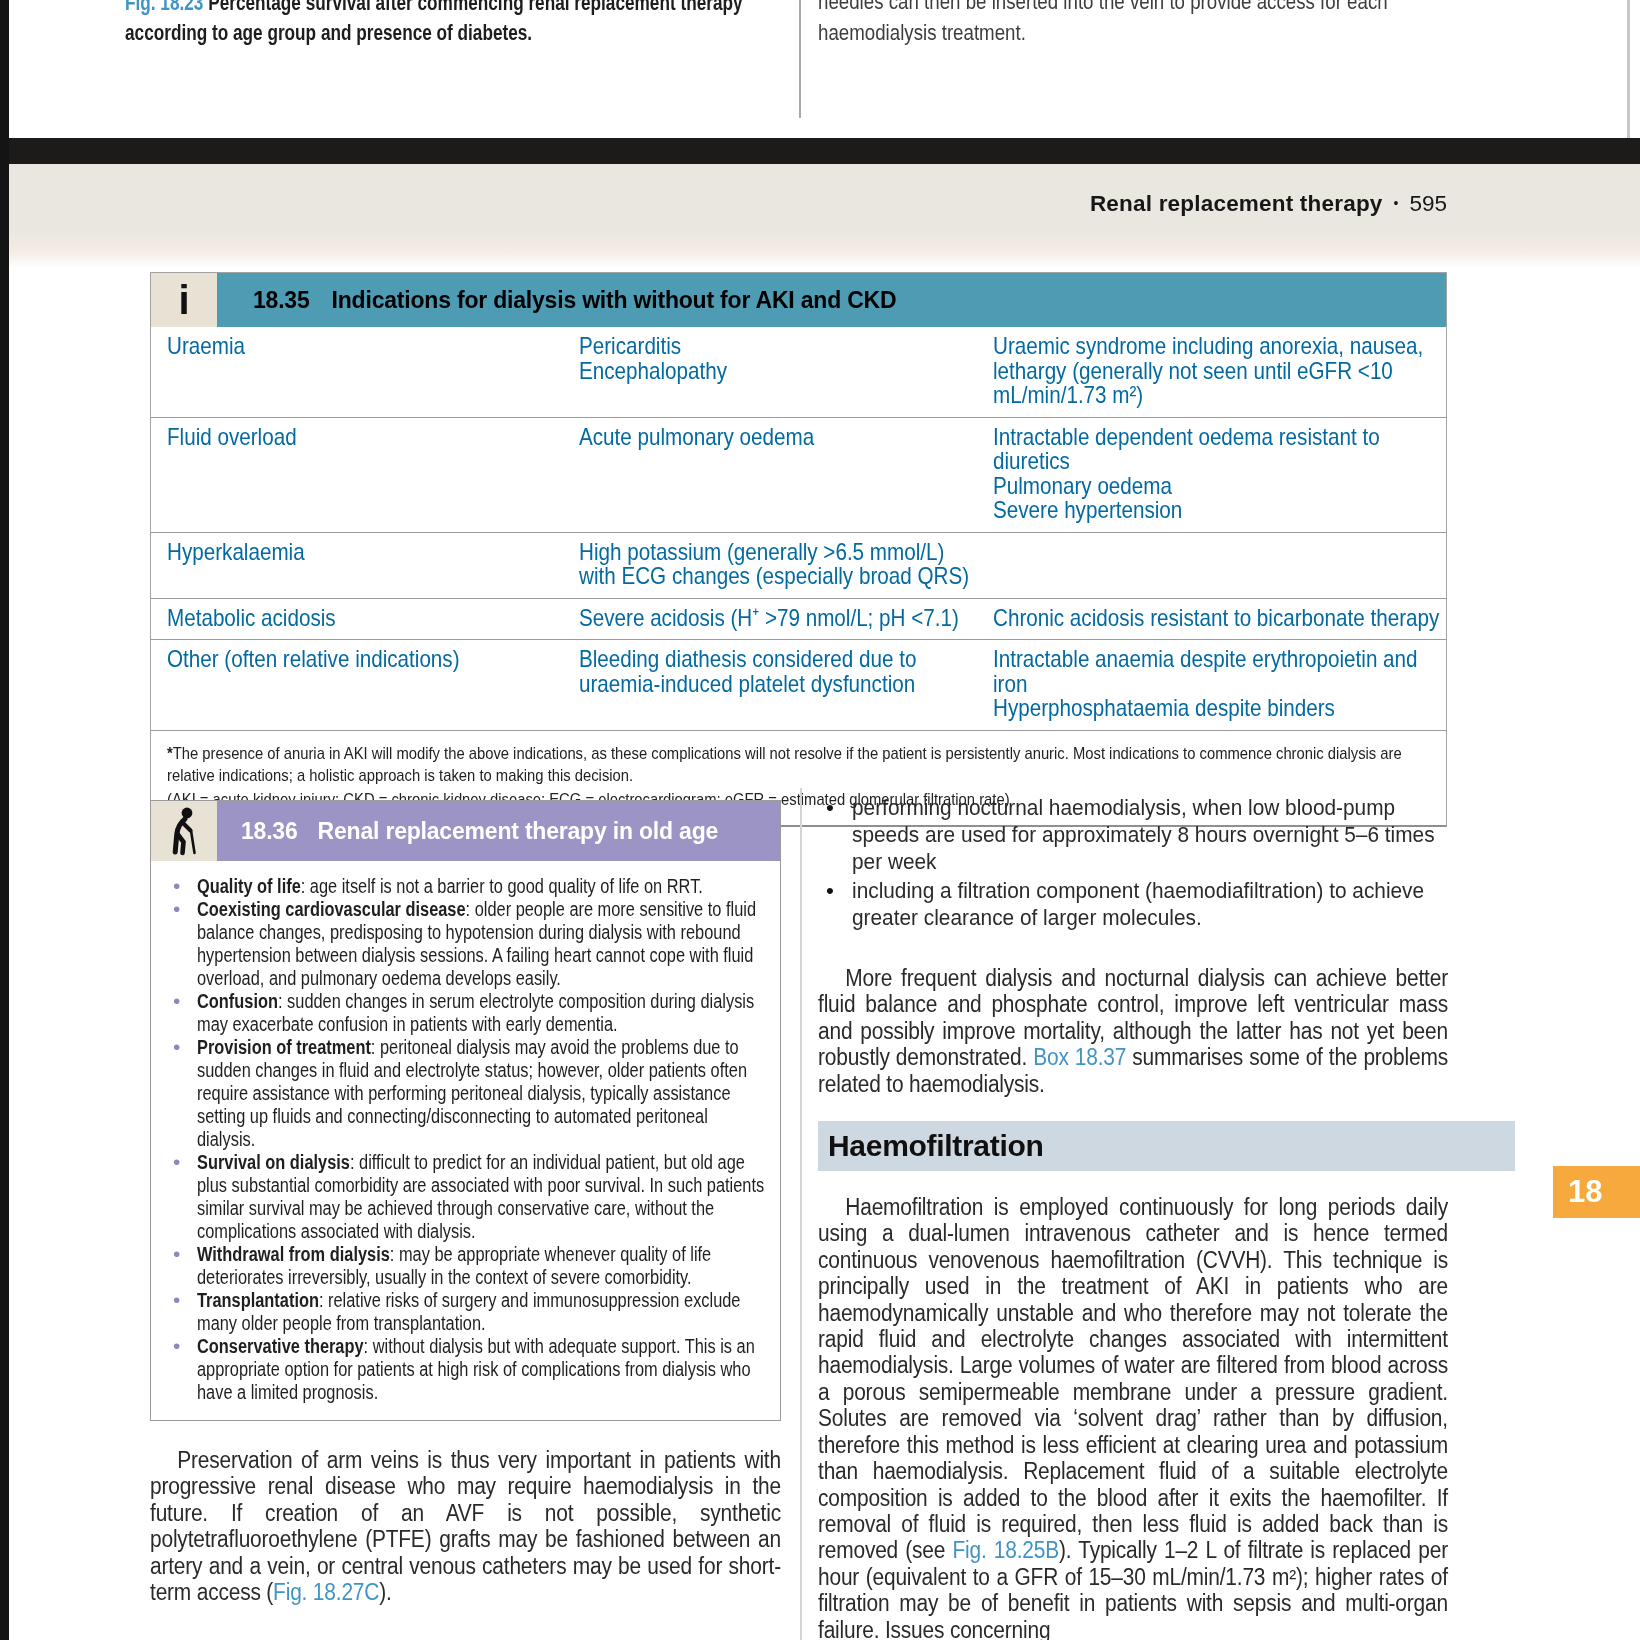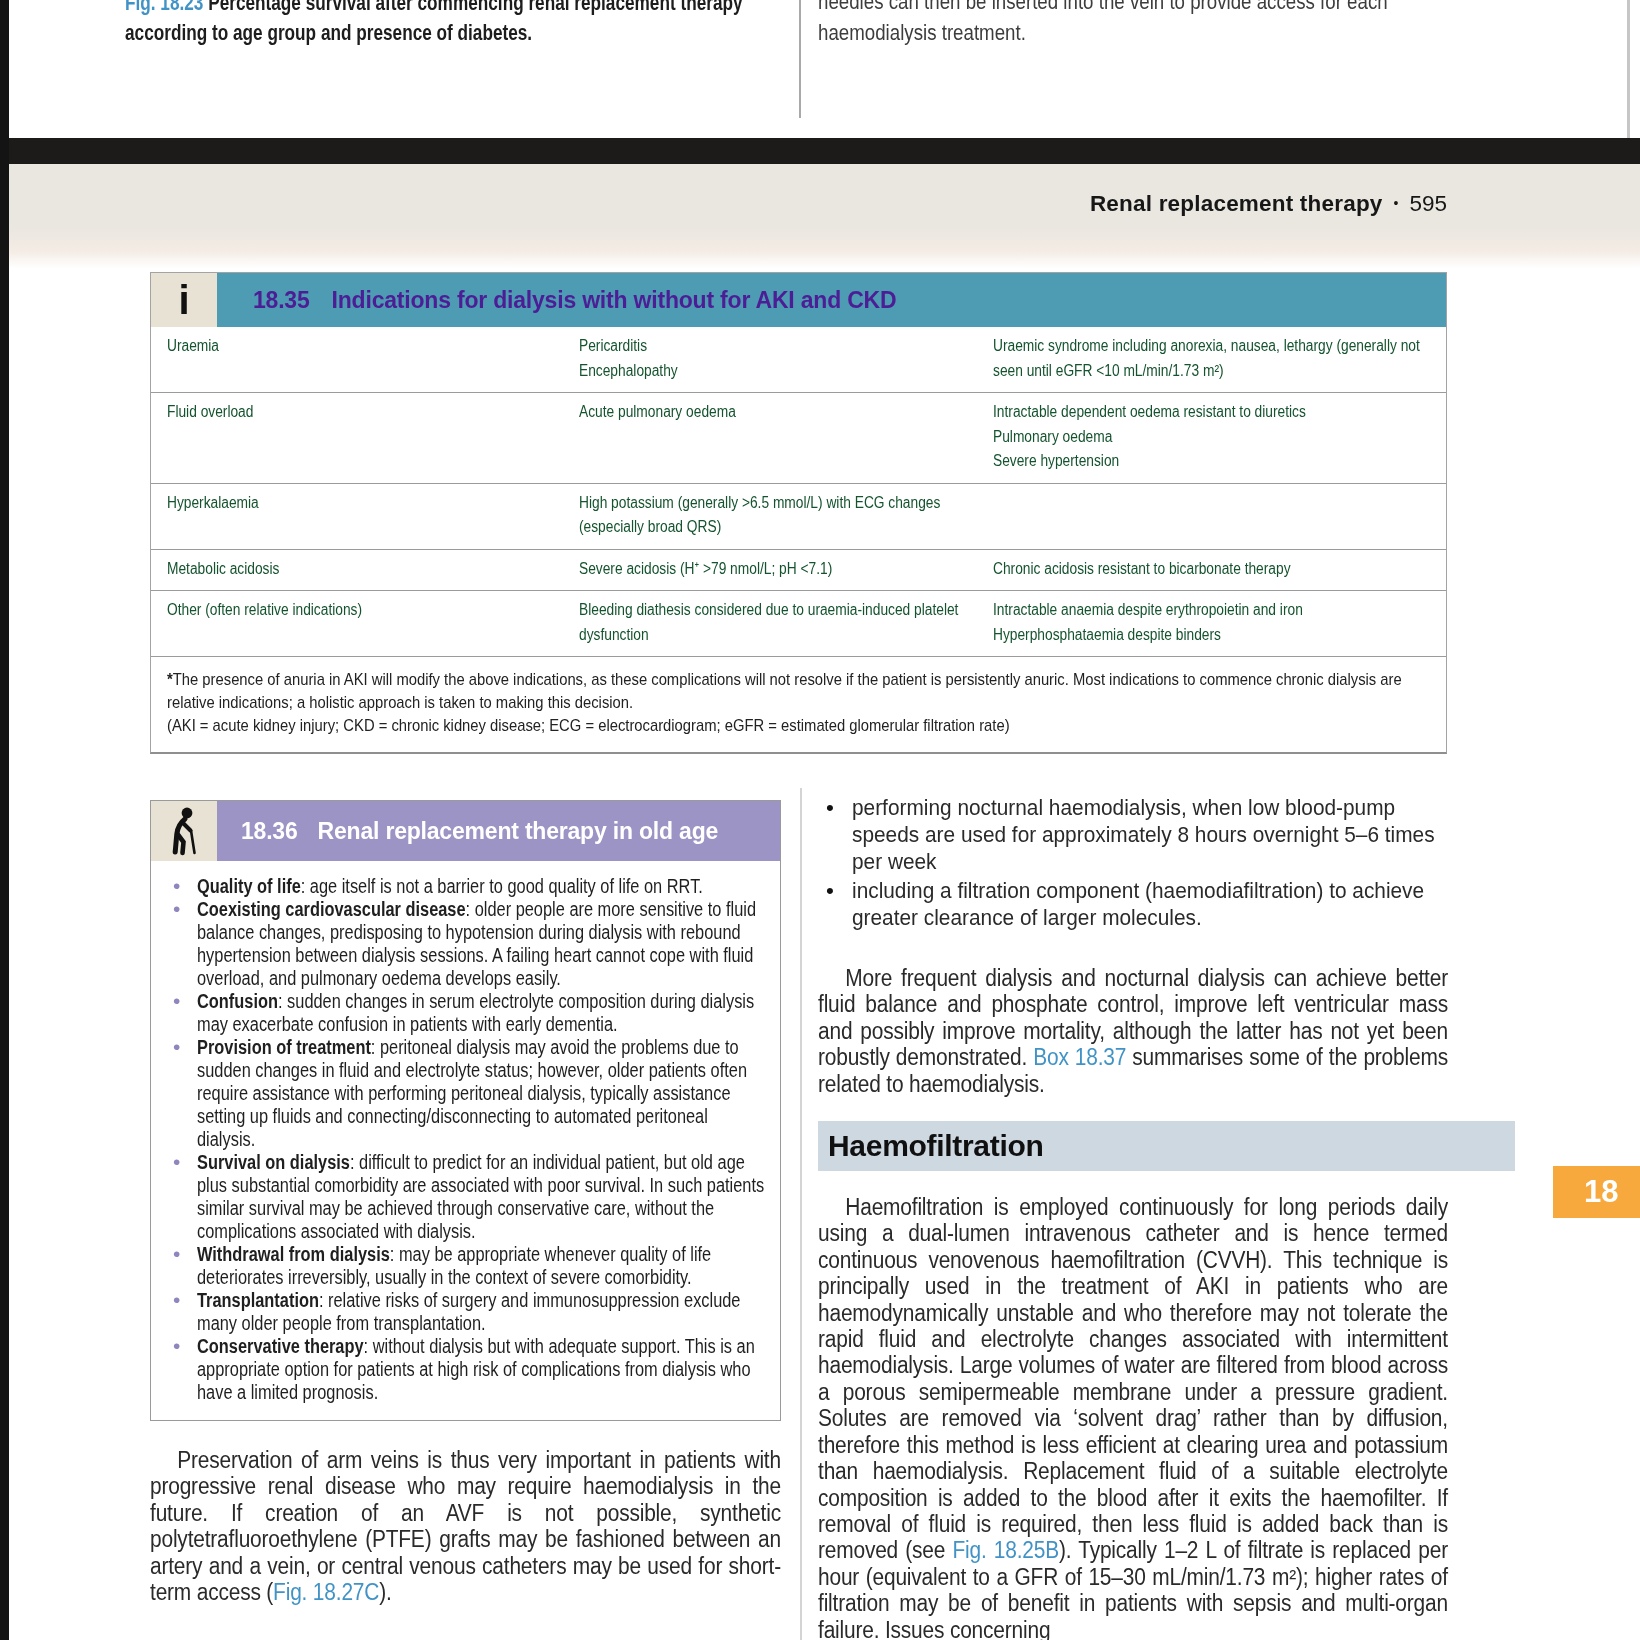--- a/index.html
+++ b/index.html
@@ -25,29 +25,29 @@
   .page-header{position:absolute;left:150px;top:191px;width:1297px;text-align:right;font-size:22.5px;color:#171717;}
   .ph-title{font-weight:bold;letter-spacing:0.2px;}
   .ph-dot{font-size:14px;vertical-align:3px;margin:0 11px;}
 
   
   .t35{position:absolute;left:150px;top:272px;width:1297px;background:#fff;
     border:1px solid #a3a3a3;border-bottom:2px solid #8f8f8f;box-sizing:border-box;}
   .t35-head{display:flex;height:54px;}
   .t35-icon{width:66px;background:#e7e2d4;display:flex;align-items:center;justify-content:center;
     font-weight:bold;font-size:40px;color:#111;line-height:1;}
-  .t35-bar{flex:1;background:#4e9cb4;color:#4c1d95;display:flex;align-items:center;padding-left:36px;
+  .t35-bar{flex:1;background:#4e9cb4;color:#000000;display:flex;align-items:center;padding-left:36px;
     font-weight:bold;font-size:23px;letter-spacing:-0.2px;}
   .t35-num{margin-right:22px;}
   .t35-cols{display:flex;background:#f1eee6;border-bottom:2px solid #6e6e6e;font-weight:bold;
     font-size:20px;padding:7px 0 6px;}
   .c1{width:32.4%;padding-left:16px;box-sizing:border-box;}
   .c2{width:32%;padding-left:8px;box-sizing:border-box;}
   .c3{width:35.6%;padding-left:8px;box-sizing:border-box;}
-  .trow{display:flex;border-top:1px solid #9b9b9b;padding:7px 0 9px;font-size:16px;line-height:24.5px;color:#14532d;}
+  .trow{display:flex;border-top:1px solid #9b9b9b;padding:7px 0 9px;font-size:24px;line-height:24.5px;color:#0369a1;}
   .trow:first-child{border-top:none;}
   .cond{width:116%;transform:scaleX(0.86);transform-origin:0 0;}
   .t35-foot{border-top:1px solid #9b9b9b;padding:12px 16px 14px;font-size:17px;line-height:22.5px;color:#222;}
   .t35-foot .cond-f{width:114.9%;transform:scaleX(0.87);transform-origin:0 0;}
   .t35-foot .fline2{margin-top:1px;}
 
   
   .left-col{position:absolute;left:150px;top:800px;width:631px;}
   .box{background:#fff;border:1px solid #9a9a9a;box-sizing:border-box;}
   .box-head{display:flex;height:60px;}
@@ -70,21 +70,21 @@
   .rc-bullets li{list-style:none;position:relative;padding-left:34px;font-size:22.5px;line-height:27px;
     color:#2a2a2a;margin-bottom:2px;}
   .rc-bullets li::before{content:"•";position:absolute;left:8px;top:0;color:#111;}
   .cond3{display:block;width:108%;transform:scaleX(0.926);transform-origin:0 0;}
   .rc-para1{margin-top:34px;}
   .rc-heading{margin-top:24px;width:697px;height:50px;background:#cdd8e1;display:flex;align-items:center;
     padding-left:10px;box-sizing:border-box;font-size:30px;font-weight:bold;color:#101010;letter-spacing:-0.3px;}
   .rc-para2{margin-top:23px;}
 
   .chapter-tab{position:absolute;left:1553px;top:1166px;width:87px;height:52px;background:#f7a93e;
-    color:#fff;font-weight:bold;font-size:31px;display:flex;align-items:center;padding-left:31px;
+    color:#fff;font-weight:bold;font-size:31px;display:flex;align-items:center;padding-left:15px;
     box-sizing:border-box;z-index:10;}
 </style>
 </head>
 <body>
 
 <div class="screen">
 
   <div class="fig-caption">
     <div class="cline"><span class="link-b">Fig. 18.23</span><span> Percentage survival after commencing renal replacement therapy</span></div>
     <div class="cline">according to age group and presence of diabetes.</div>

